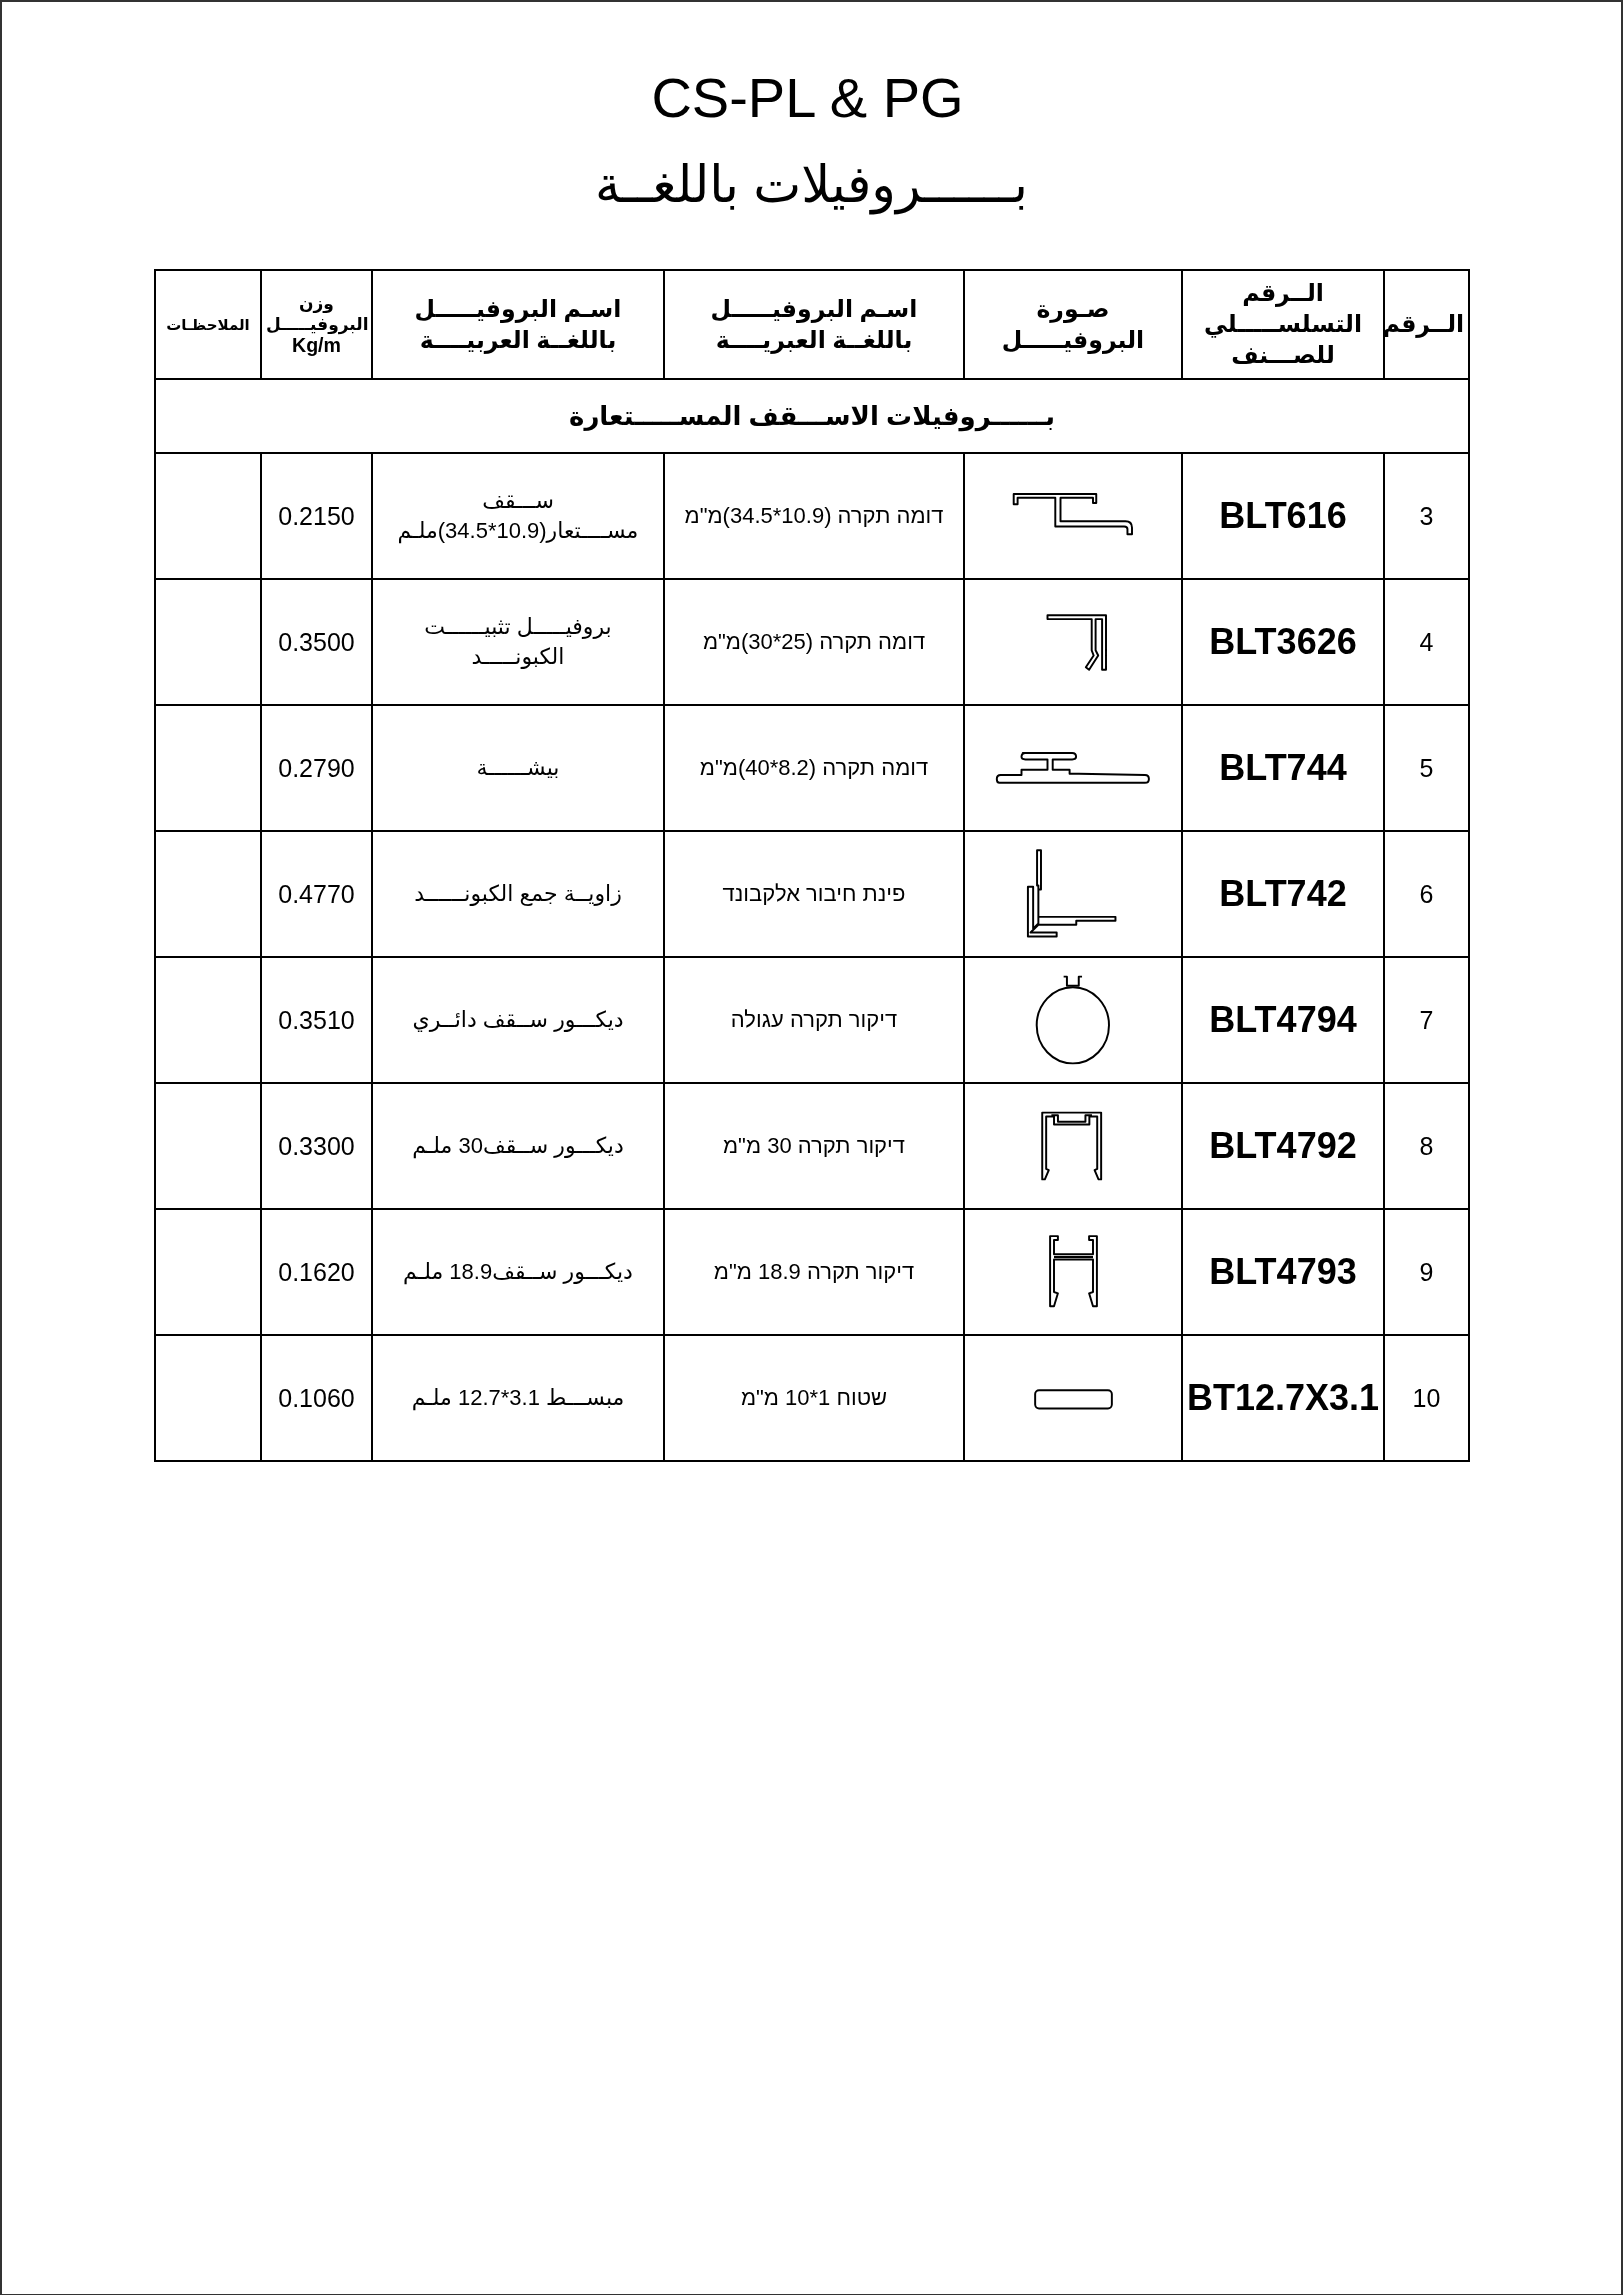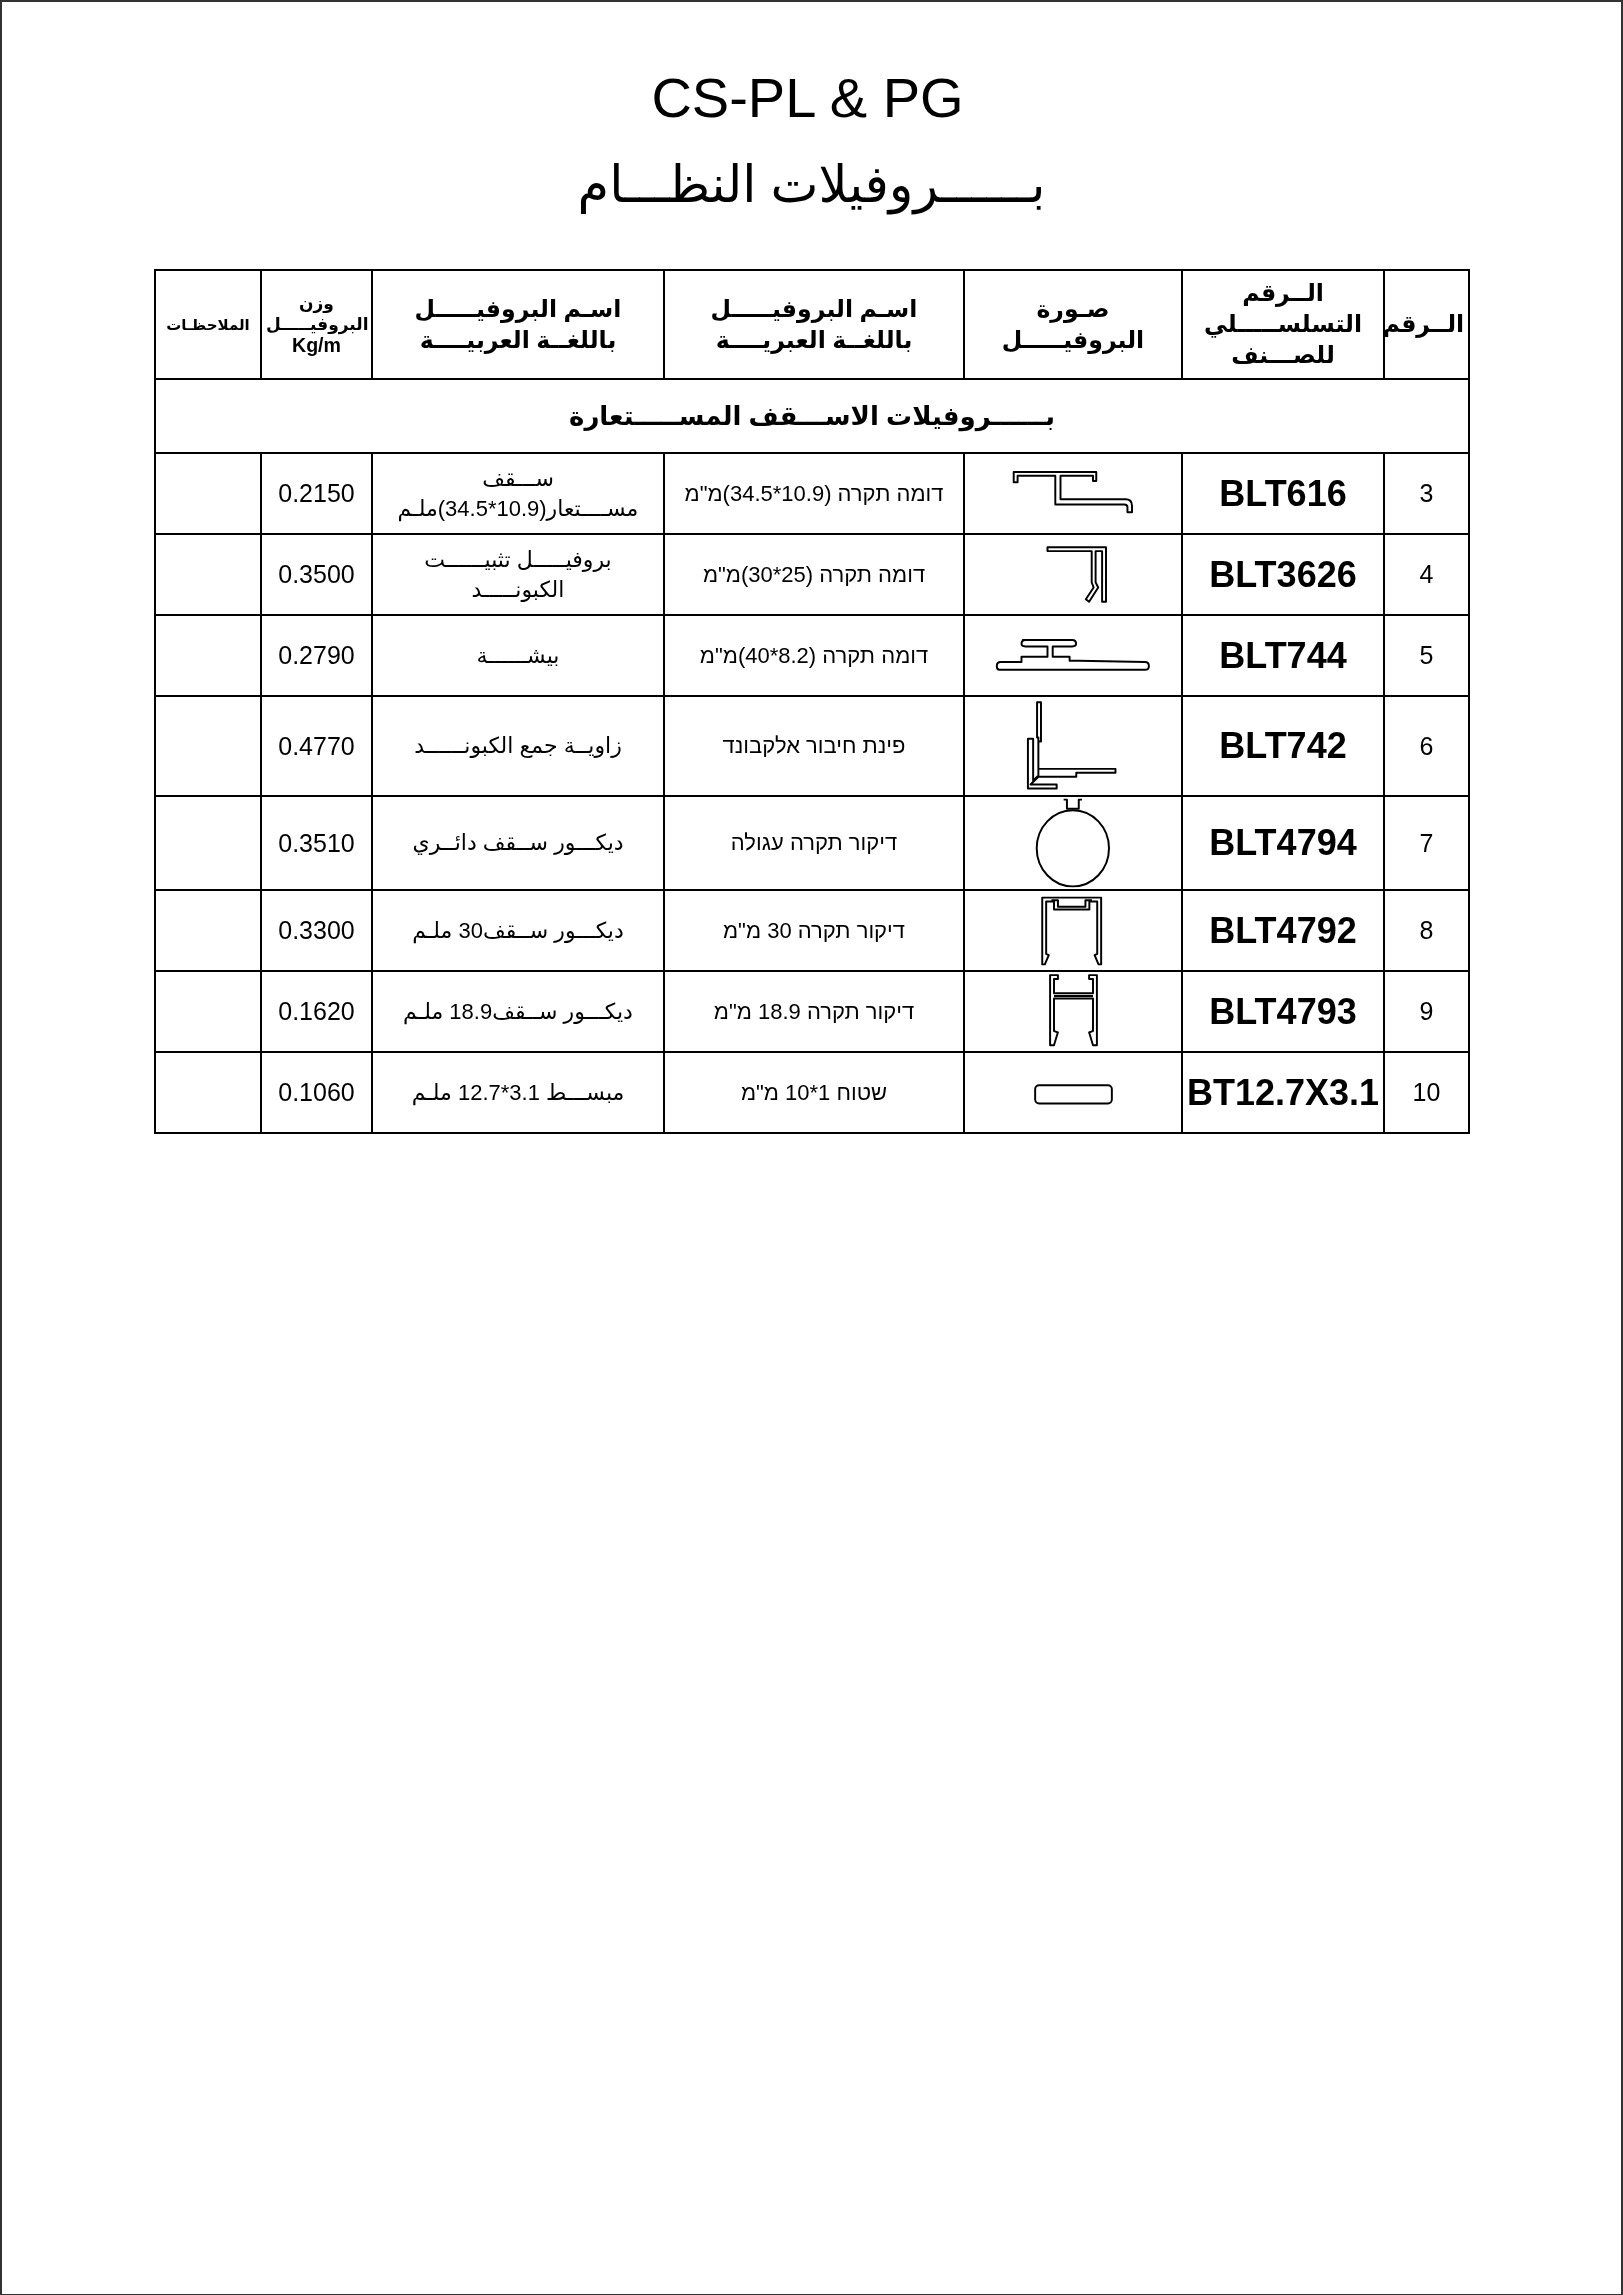--- a/index.html
+++ b/index.html
@@ -11,39 +11,39 @@
               font-size: 56px; line-height: 72px; }
   .title-ar { position: absolute; left: 0; right: 0; top: 147px; text-align: center;
               font-size: 51px; line-height: 72px; direction: rtl; }
   table.profiles { position: absolute; left: 154px; top: 269px; width: 1314px;
                    border-collapse: collapse; table-layout: fixed; }
   table.profiles td, table.profiles th { border: 2px solid #000; padding: 0 3.9px;
                    text-align: center; vertical-align: middle; overflow: hidden; }
   th { font-weight: bold; margin-left: 24px; }
   .hdr-row { height: 109px; }
   .sec-row { height: 74px; }
-  .data-row { height: 81px; }
+  .data-row { height: 126px; }
   .h-notes { font-size: 15px; }
   .h-weight { font-size: 17px; line-height: 21px; }
   .h-weight .unit { font-size: 19.6px; }
   .h-big { font-size: 23.6px; line-height: 31px; direction: rtl; }
   .sec-title { font-size: 26px; font-weight: bold; direction: rtl; }
   .weight { font-size: 25px; }
   .name { font-size: 22px; line-height: 30px; direction: rtl; }
   .code { font-size: 36px; font-weight: bold; }
   .num { font-size: 25px; }
   .pic svg { display: block; margin: 0 auto; }
   .pic svg * { fill: none; stroke: #000; stroke-width: 3; stroke-linejoin: round; }
 </style>
 </head>
 <body>
 
 <div class="page">
   <div class="title-en">CS-PL &amp; PG</div>
-  <div class="title-ar">بــــــروفيلات النظـــام</div>
+  <div class="title-ar">بــــــروفيلات باللغــة</div>
 </div>
 
 <table class="profiles">
   <colgroup>
     <col style="width:106px">
       <col style="width:111px">
       <col style="width:292px">
     <col style="width:300px">
       <col style="width:218px">
       <col style="width:202px">

